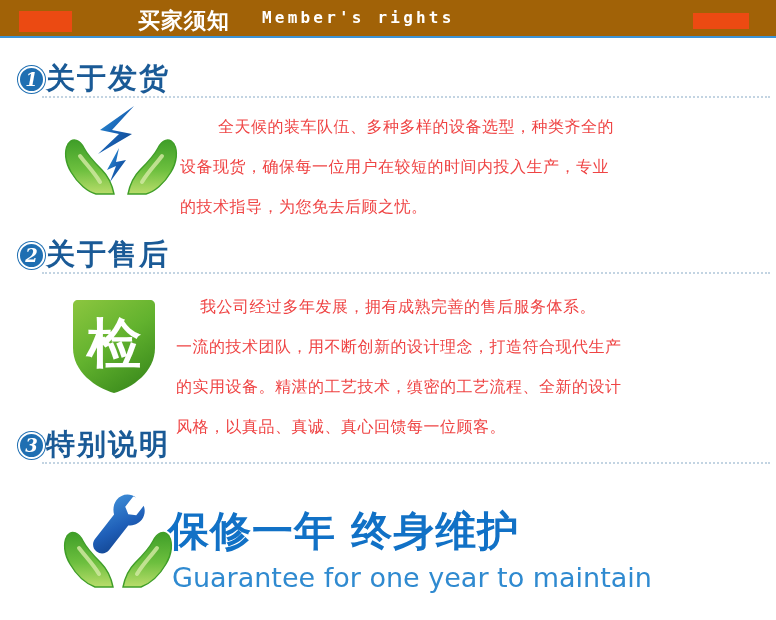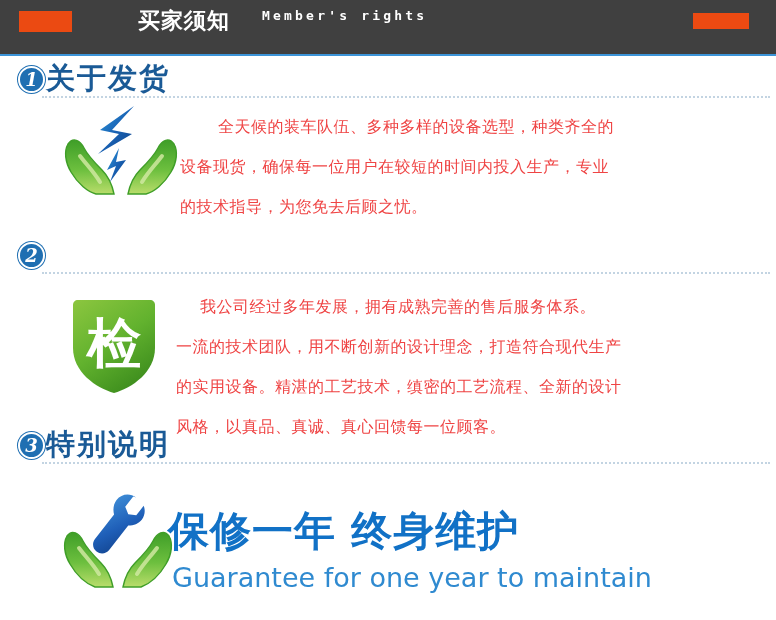--- a/index.html
+++ b/index.html
@@ -14,22 +14,22 @@
     overflow: hidden;
     position: relative;
   }
 
   
   .header-bar {
     position: absolute;
     left: 0;
     top: 0;
     width: 776px;
-    height: 56px;
-    background: #404040;
+    height: 38px;
+    background: #a16207;
     display: flex;
     align-items: center;
     box-sizing: border-box;
   }
   .header-bar::after {
     content: "";
     position: absolute;
     left: 0;
     bottom: 0;
     width: 100%;
@@ -60,21 +60,21 @@
     font-size: 22px;
     font-weight: bold;
     letter-spacing: 1px;
     font-family: "DejaVu Sans", "Liberation Sans", sans-serif;
   }
   .header-title-en {
     position: absolute;
     left: 262px;
     top: 8px;
     color: #ffffff;
-    font-size: 13px;
+    font-size: 16px;
     font-weight: bold;
     letter-spacing: 3.2px;
     font-family: "DejaVu Sans Mono", "Liberation Mono", monospace;
   }
 
   
   .section-head {
     position: absolute;
     left: 18px;
     display: flex;
@@ -202,20 +202,21 @@
     <path d="M57 44 L45 66 L54 62 L48 78 L64 56 L54 58 Z" fill="url(#gBolt)"></path>
   </svg>
 </div>
 
 <div class="para" style="left:218px; top:107px;">全天候的装车队伍、多种多样的设备选型，种类齐全的</div>
 <div class="para" style="left:180px; top:147px;">设备现货，确保每一位用户在较短的时间内投入生产，专业</div>
 <div class="para" style="left:180px; top:187px;">的技术指导，为您免去后顾之忧。</div>
 
 <div class="section-head" style="top:238px;">
   <div class="num-badge">2</div>
+  <div class="section-title">关于售后</div>
 </div>
 <div class="dotted-rule" style="top:272px;"></div>
 
 <div class="icon-box" style="left:66px; top:296px; width:96px; height:100px;">
   <svg width="96" height="100" viewBox="0 0 96 100" style="position:absolute;left:0;top:0;">
     <defs>
       <linearGradient id="gShield" x1="0" y1="0" x2="0.6" y2="1">
         <stop offset="0%" stop-color="#8cc63f"></stop>
         <stop offset="55%" stop-color="#62b22e"></stop>
         <stop offset="100%" stop-color="#3f8f1e"></stop>

